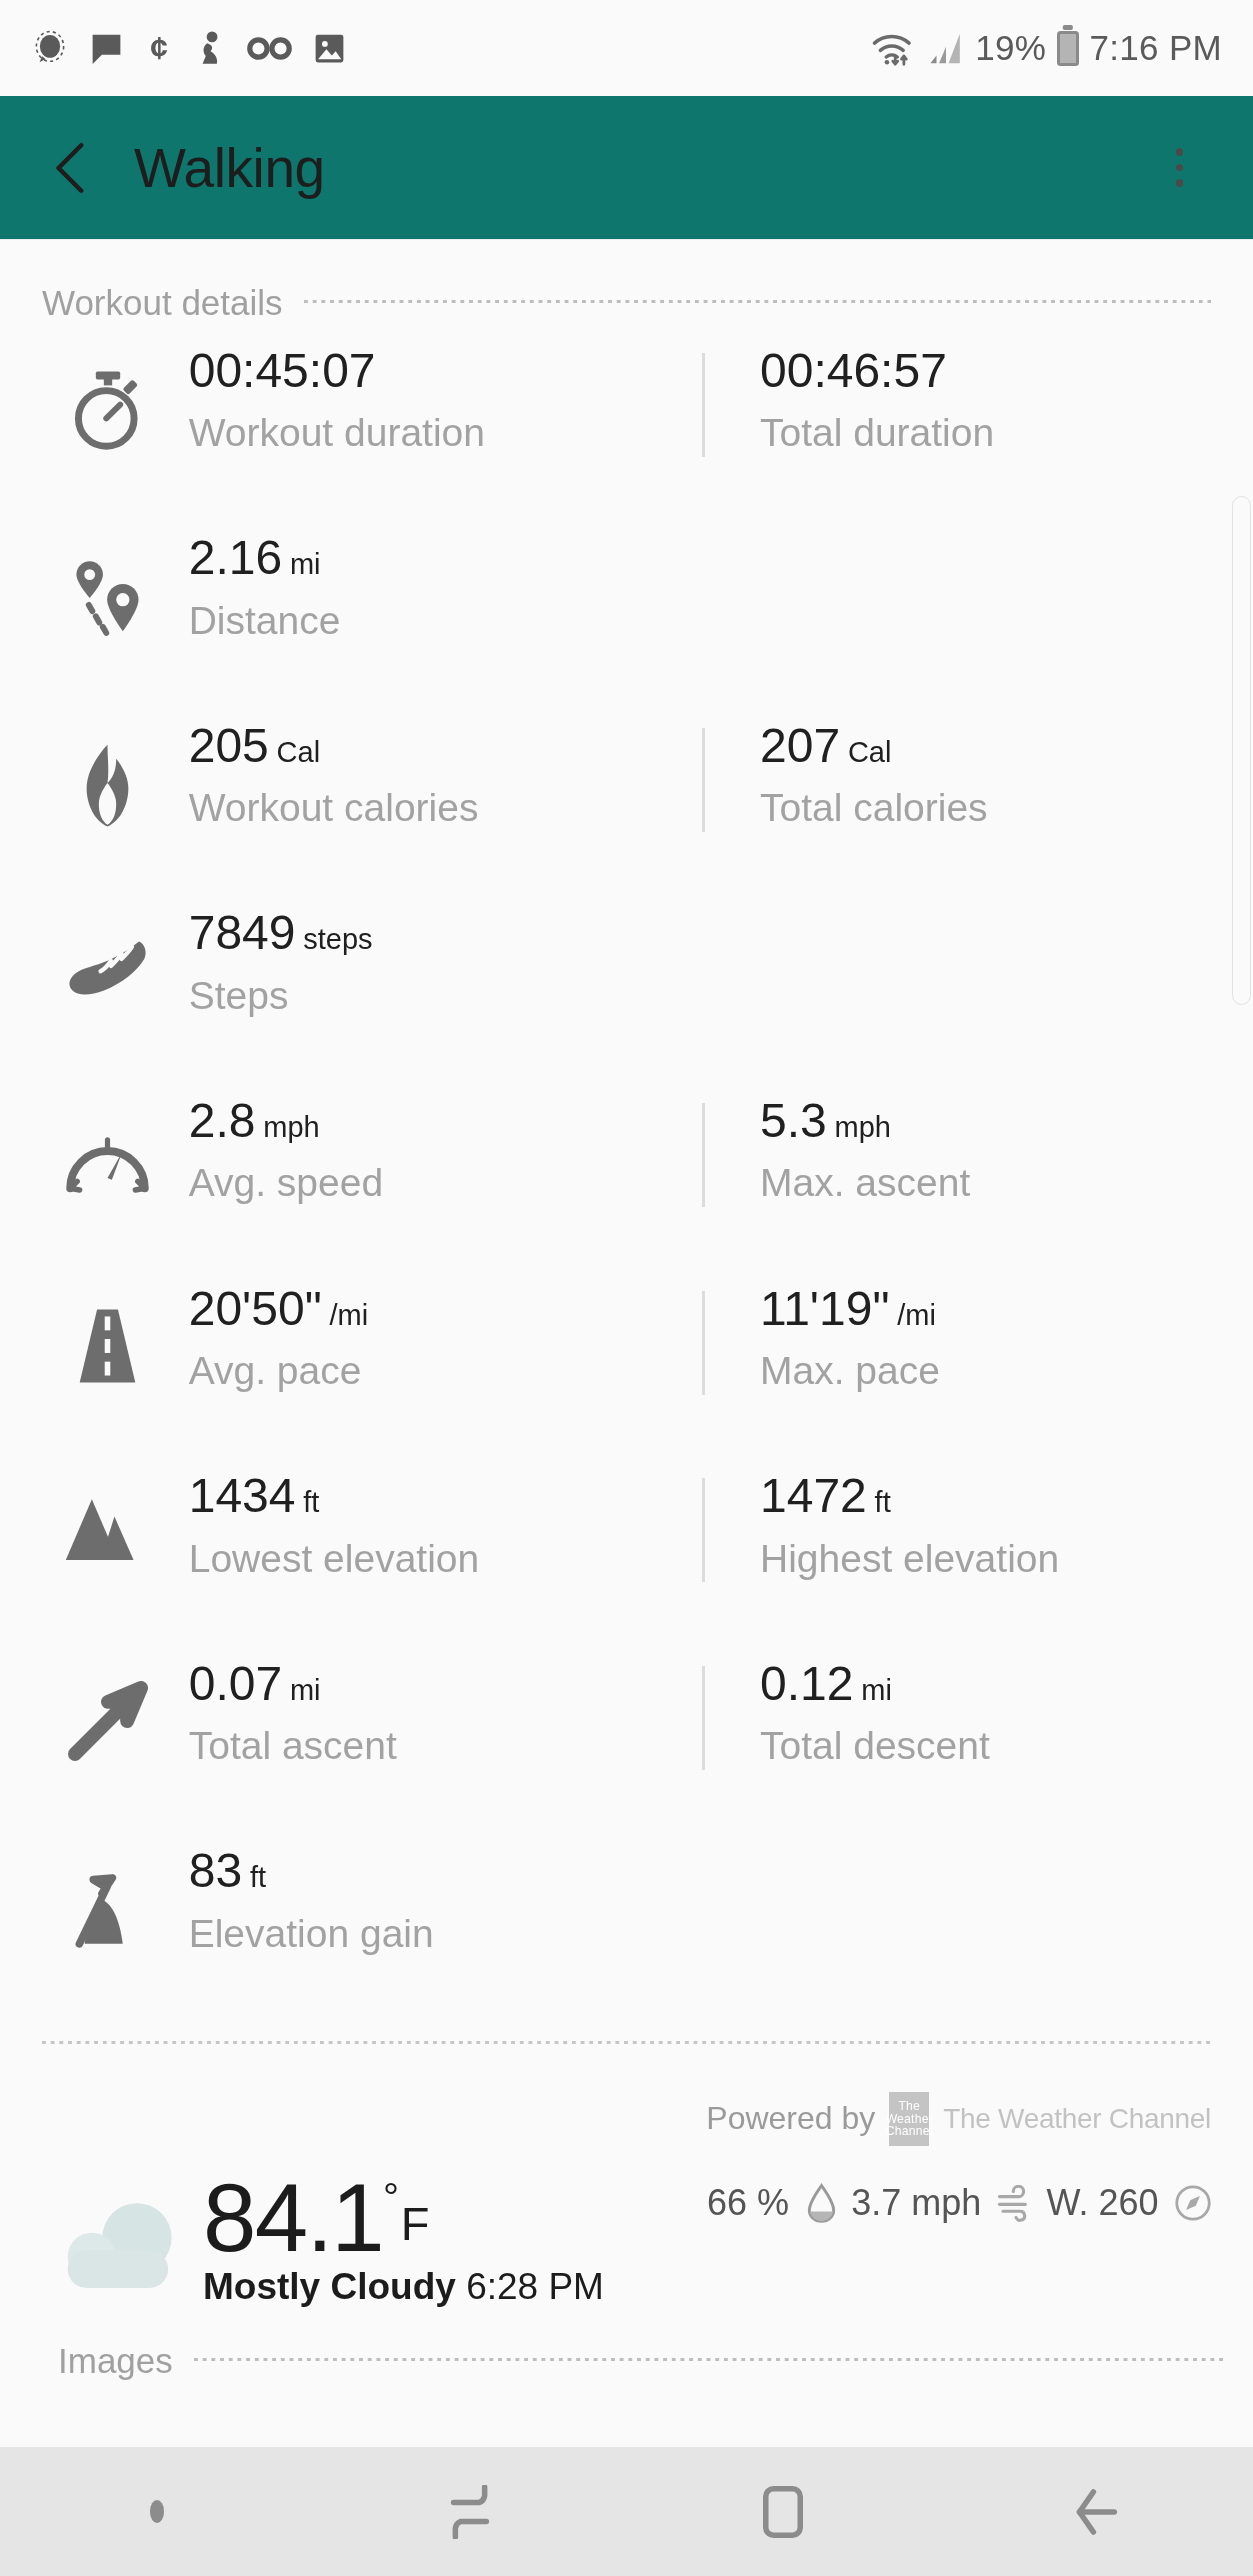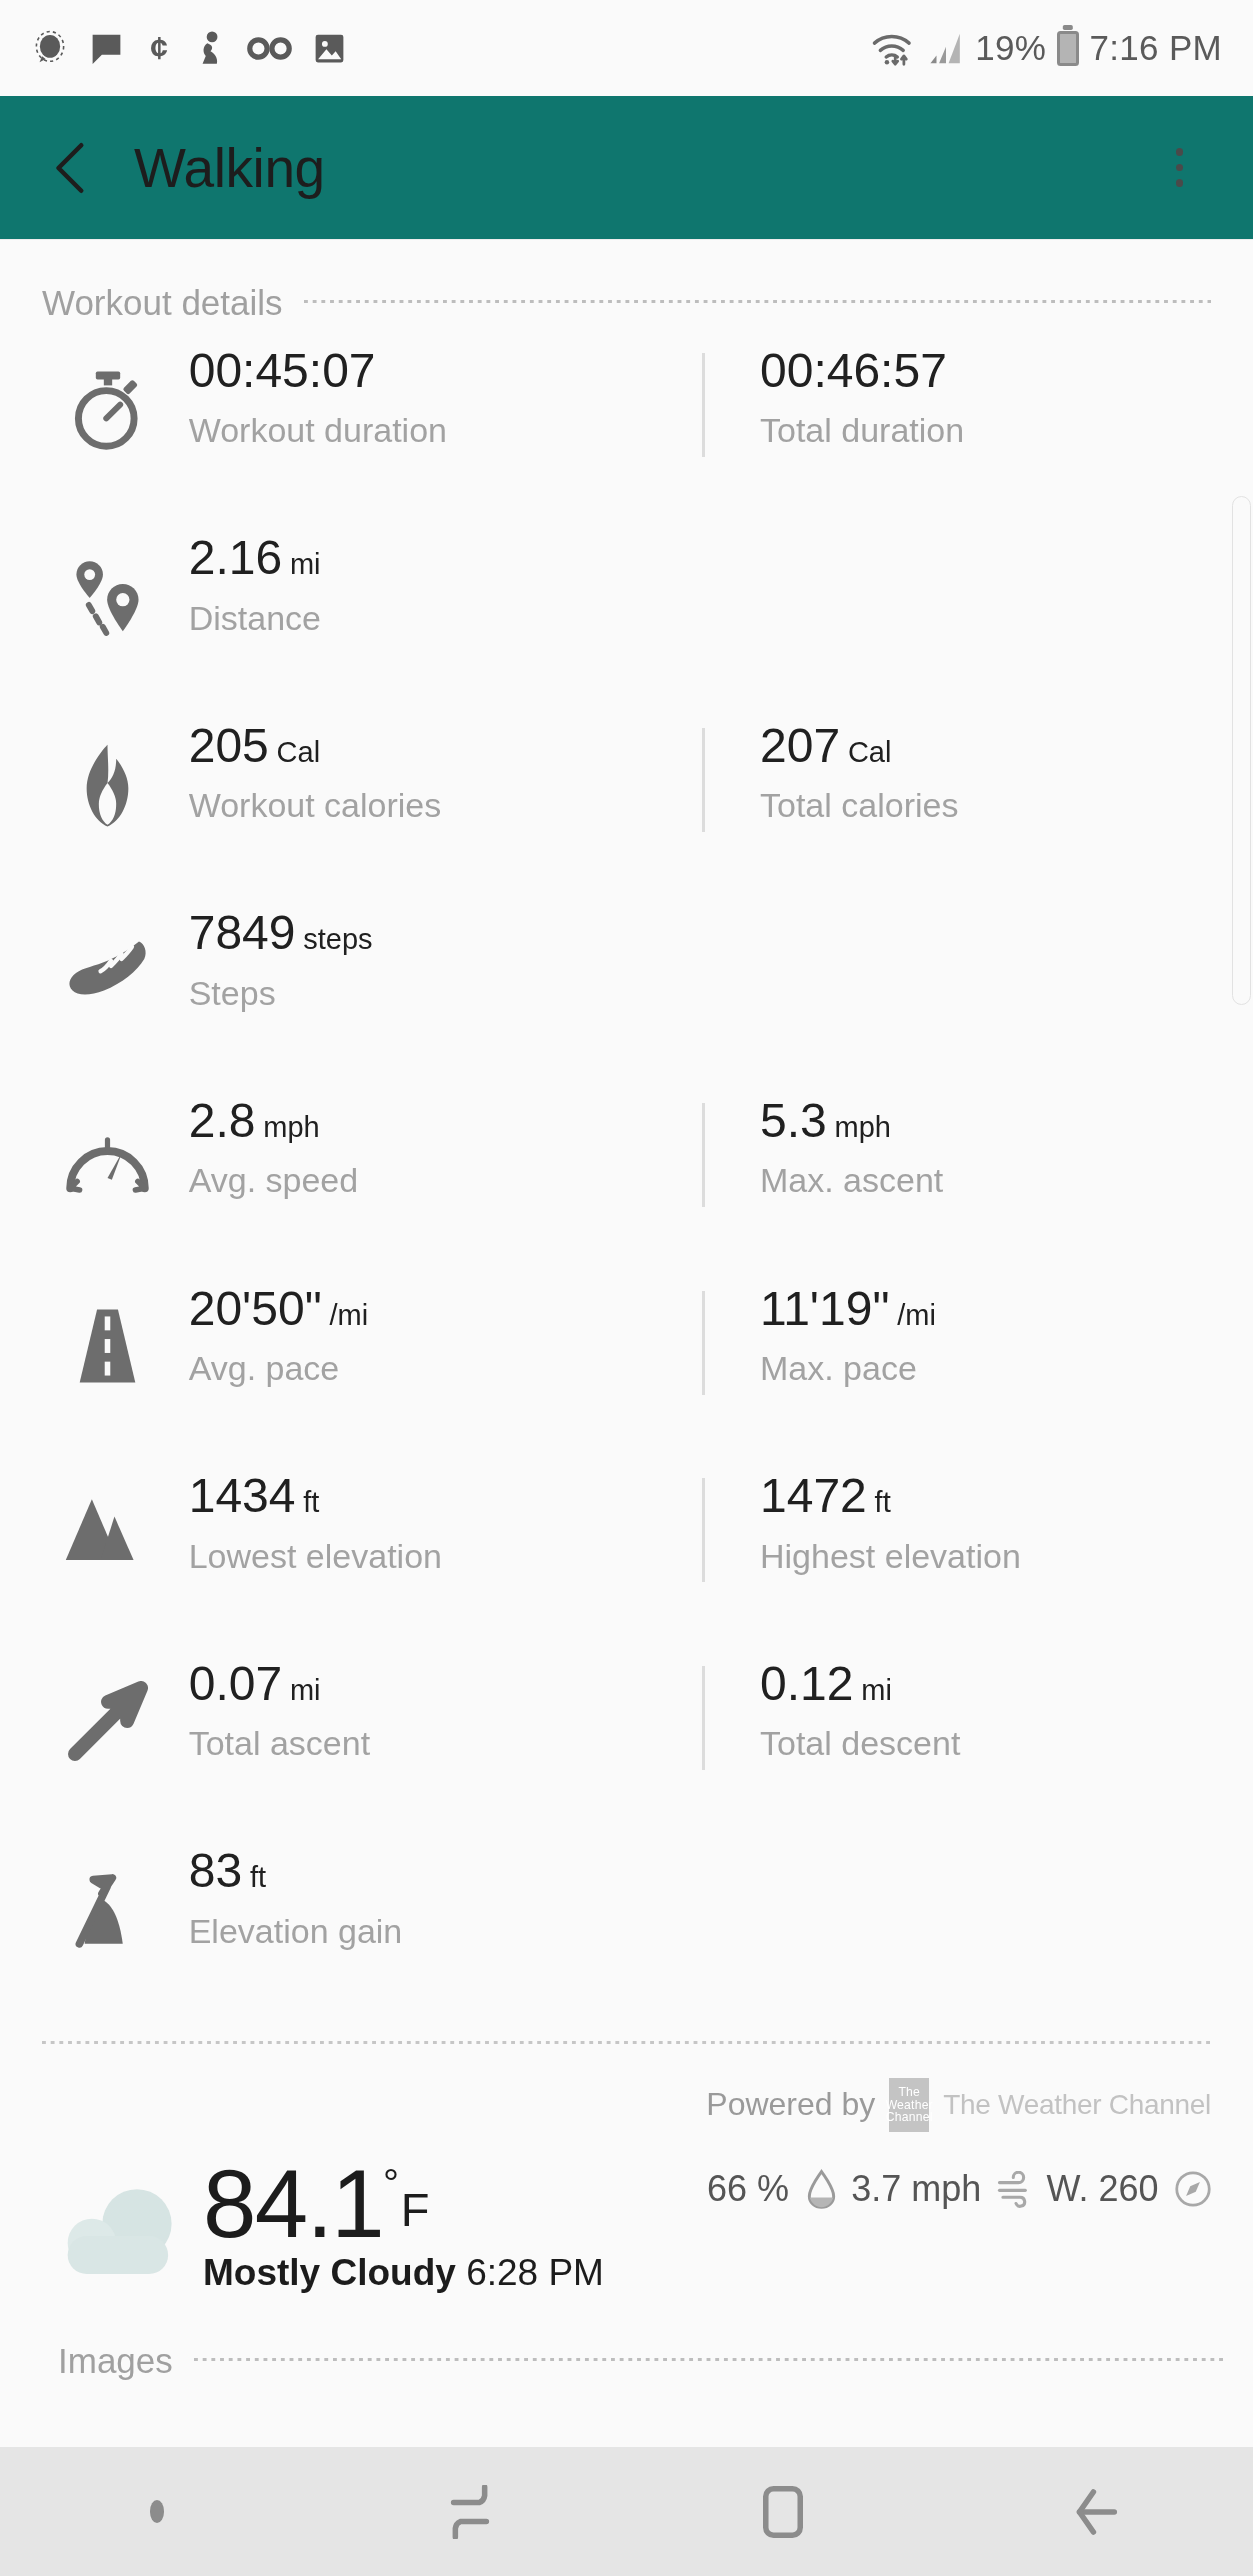--- a/index.html
+++ b/index.html
@@ -49,29 +49,29 @@
   .row { display:flex; align-items:flex-start; padding:0 42px; margin-top:22.6px; height:165px; }
   .ico-cell { width:131px; min-width:131px; display:flex; align-items:center; justify-content:center; padding-top:22.6px; }
   .cols { flex:1; display:flex; position:relative; }
   .col { width:50%; padding-left:15.7px; position:relative; }
   .col.second { padding-left:68px; }
   .col.second::before {
     content:""; position:absolute; left:10.4px; top:7px; width:2.6px; height:104px; background:#dcdcdc;
   }
   .val { font-size:48px; color:#202020; line-height:1.05; white-space:nowrap; }
   .val .unit { font-size:29px; color:#202020; margin-left:7.8px; }
-  .cap { font-size:34px; color:#a2a2a2; margin-top:15px; white-space:nowrap; }
+  .cap { font-size:39px; color:#a2a2a2; margin-top:15px; white-space:nowrap; }
 
   
   .divider { margin:30px 42px 0 42px; height:3.5px;
     background-image:linear-gradient(to right,#c6c6c6 50%,rgba(255,255,255,0) 0%);
     background-size:8.7px 2.6px; background-repeat:repeat-x; }
 
   
-  .powered { display:flex; align-items:center; justify-content:flex-end; gap:14px; padding:0 42px; margin-top:33px; }
+  .powered { display:flex; align-items:center; justify-content:flex-end; gap:14px; padding:0 42px; margin-top:47px; }
   .powered .pb { font-size:32px; color:#9a9a9a; }
   .twc-mark { width:40px; height:54px; background:#c4c4c4; color:#ffffff; display:flex; flex-direction:column;
     align-items:center; justify-content:center; line-height:1.03; font-size:12.2px; letter-spacing:0.2px; padding:3.5px 1.7px;}
   .twc-word { font-size:28px; color:#c2c2c2; letter-spacing:-0.3px; }
 
   .weather { display:flex; align-items:flex-start; padding:0 38px; margin-top:19px; }
   .w-ico { width:165px; min-width:165px; display:flex; align-items:center; justify-content:center; padding-top:33px; }
   .w-main { padding-top:5.2px; }
   .temp-line { display:flex; align-items:flex-start; }
   .temp { font-size:96px; color:#1c1c1c; line-height:1; letter-spacing:-1.7px; }

